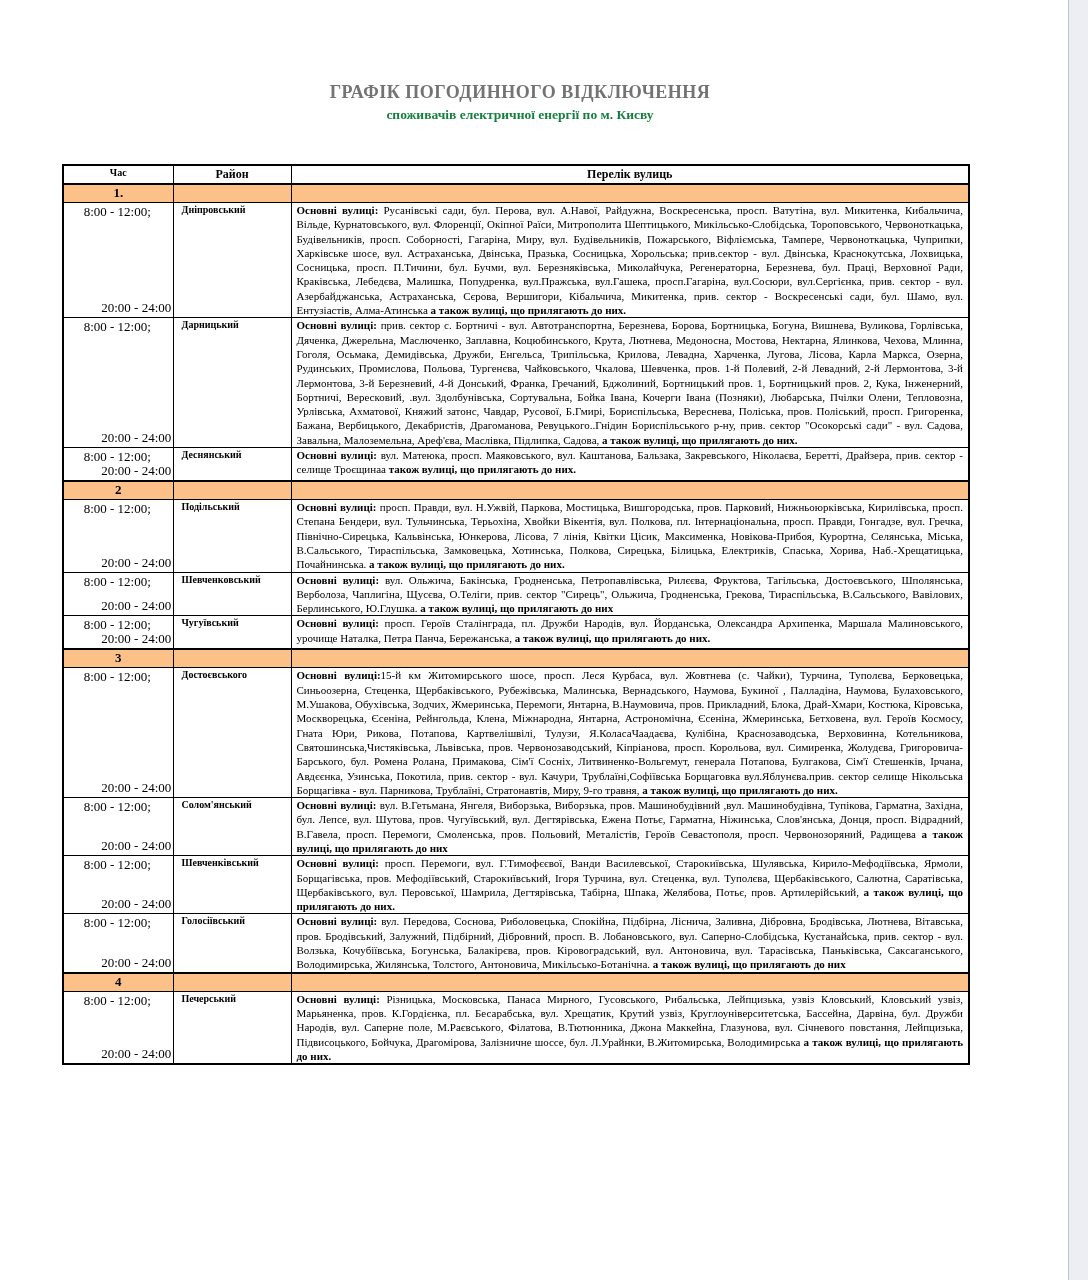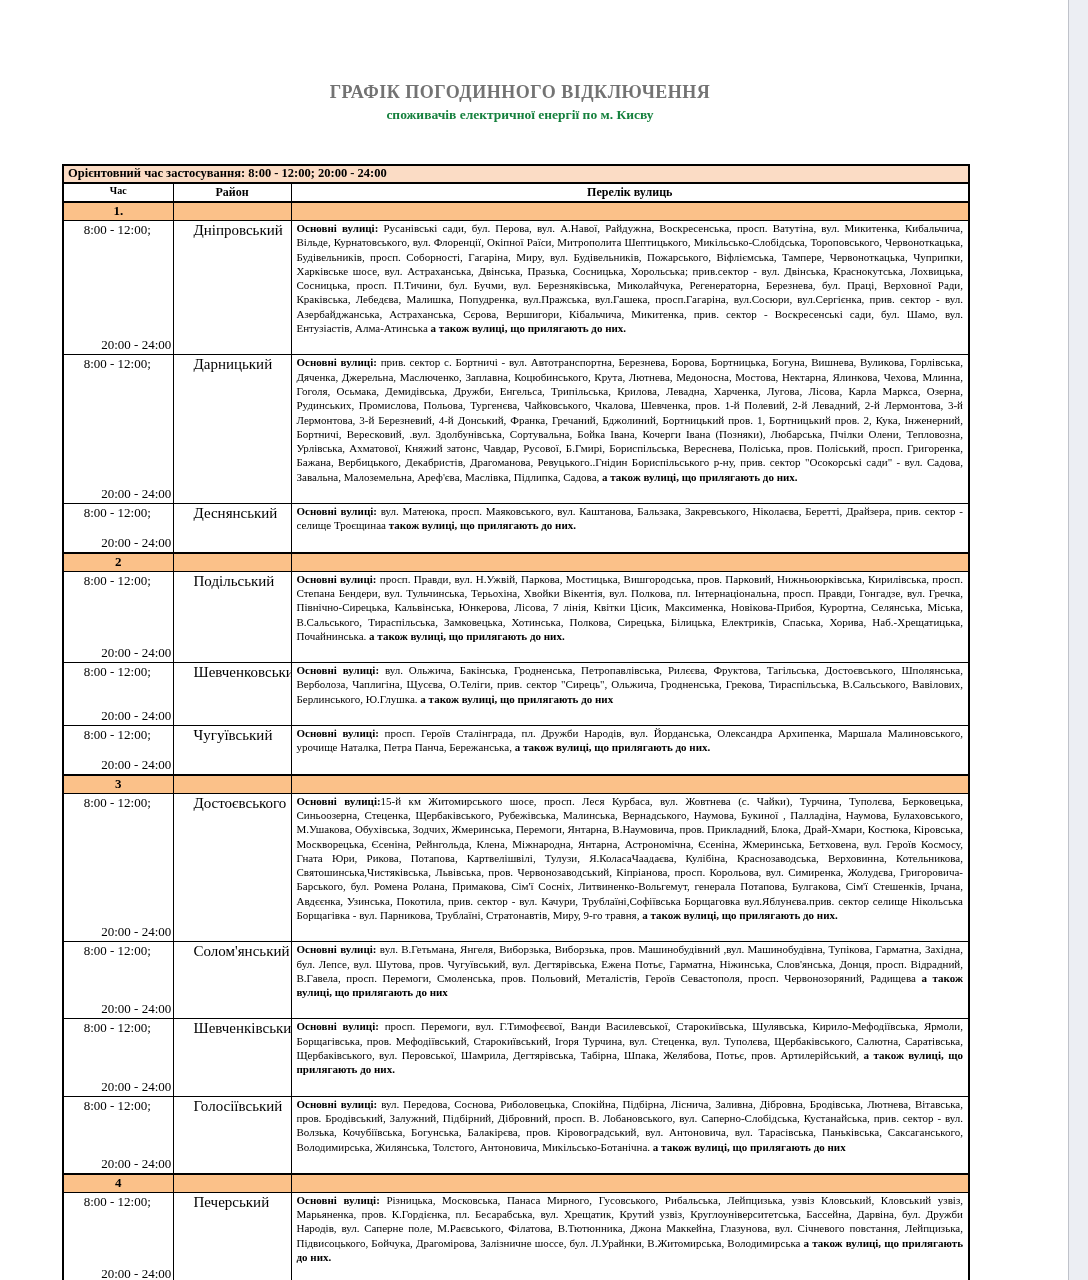--- a/index.html
+++ b/index.html
@@ -61,47 +61,44 @@
     text-align:center;
     font-size:13px;
     padding:1px 2px 15px 0;
   }
   .time-evening {
     position:absolute; bottom:1px; left:0; right:0;
     text-align:center;
     margin-left:36px;
   }
   td.district-cell {
-    font-weight:normal; font-size:15px;
-    padding:1px 20px;
+    font-weight:bold; font-size:10px;
+    padding:1px 8px;
   }
   td.streets-cell {
     font-size:11px;
     line-height:1.3;
     text-align:justify;
-    padding:0 5px 19px 5px;
+    padding:0 5px 0 5px;
   }
 </style>
 </head>
 <body>
 
 <div class="doc-title">ГРАФІК  ПОГОДИННОГО ВІДКЛЮЧЕННЯ</div>
 <div class="doc-subtitle">споживачів електричної енергії по м. Кисву</div>
 
 <table class="sched">
   <colgroup>
     <col style="width:110px">
       <col style="width:118px">
       <col style="width:678px">
   </colgroup>
   <tbody>
 
-  <tr class="note-row">
-    <td colspan="3">Орієнтовний час застосування:  8:00 - 12:00;   20:00 - 24:00</td>
-  </tr>
 
   <tr class="head-row">
     <td class="h-time">Час</td>
     <td class="h-district">Район</td>
     <td class="h-streets">Перелік вулиць</td>
   </tr>
 
   <tr class="group-row">
     <td>1.</td>
     <td></td>

